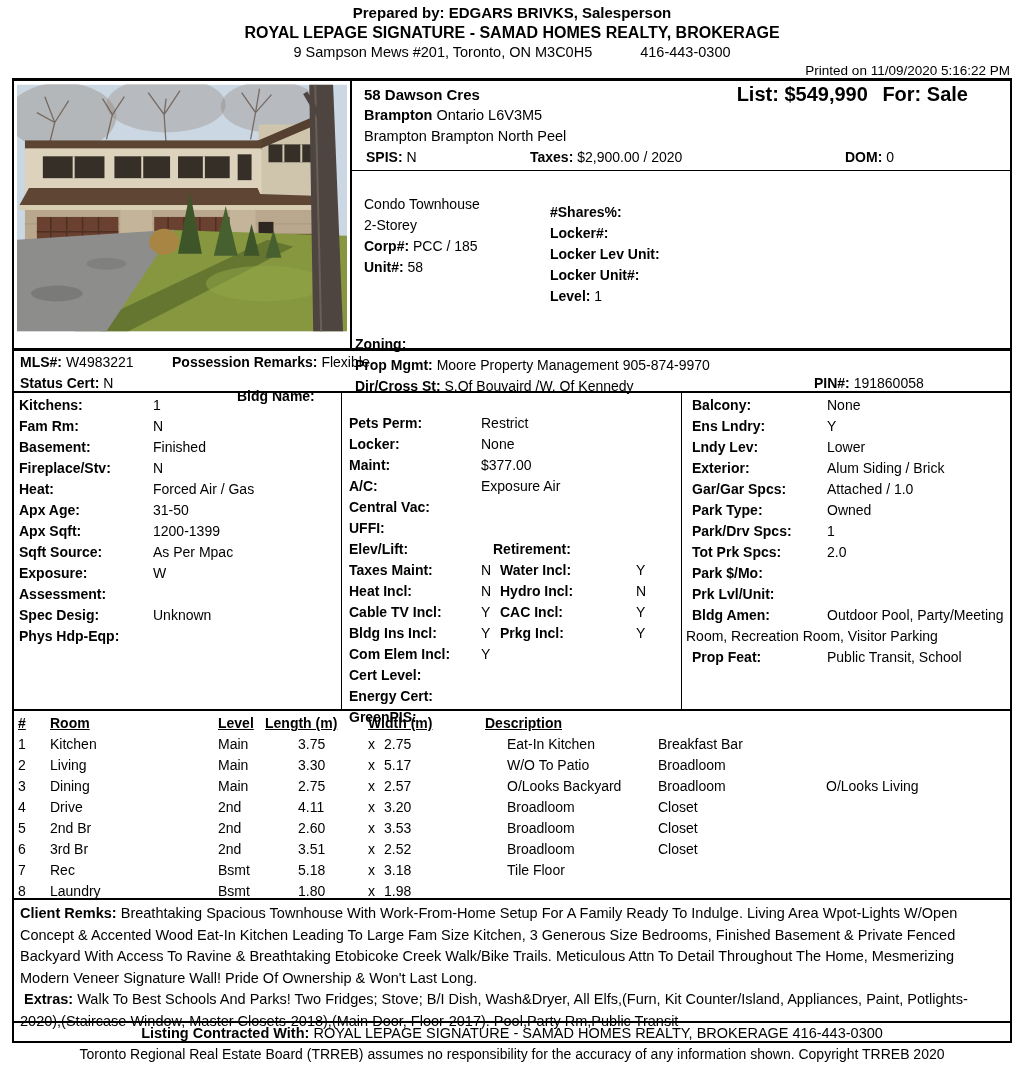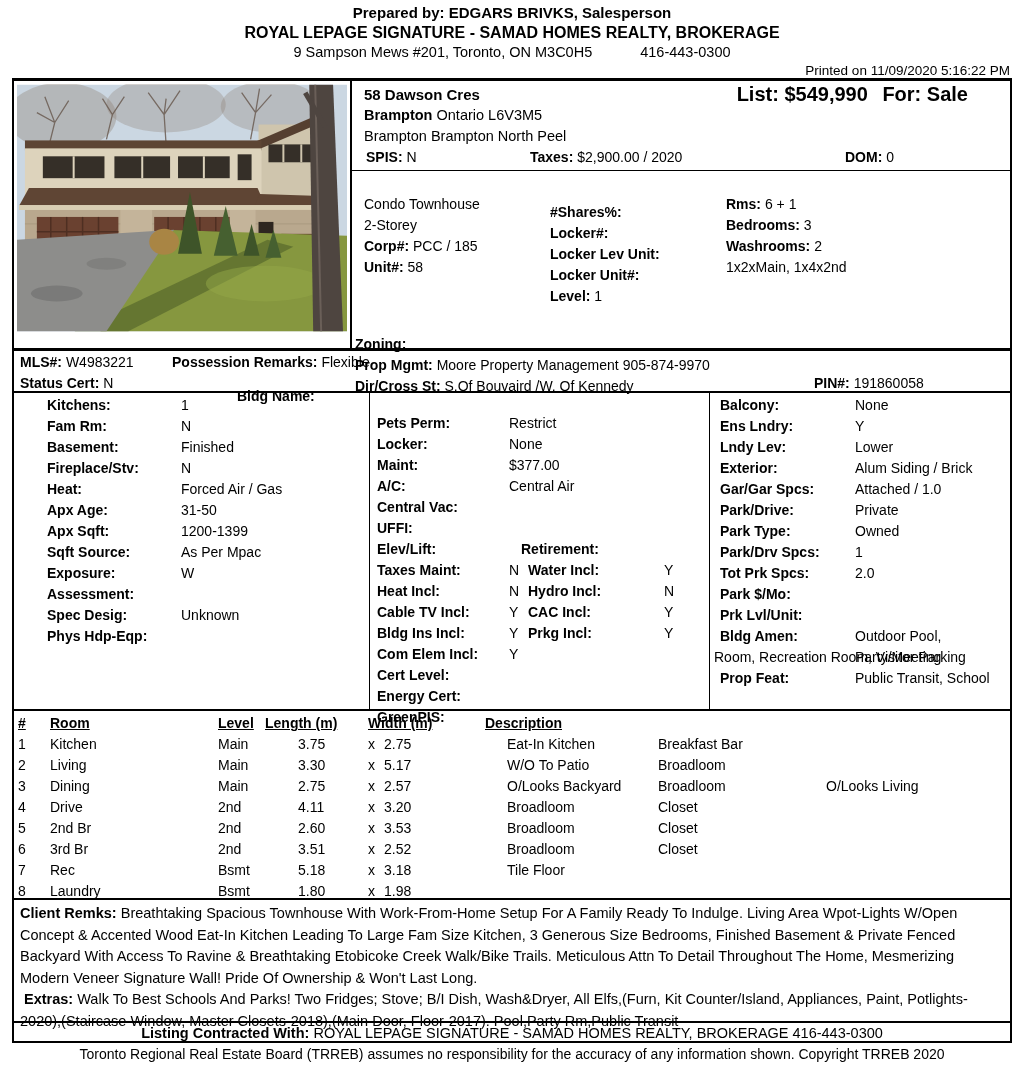--- a/index.html
+++ b/index.html
@@ -28,21 +28,21 @@
   .condo .cc1{width:198px;padding-left:12px;box-sizing:border-box;}
   .condo .cc2{width:176px;margin-top:8px;}
   .condo .cc3{flex:1;}
   .zoning{margin-top:11px;padding-left:3px;font-size:14px;line-height:21px;}
   b{font-weight:bold;}
   
   .mls{height:42px;border-bottom:2px solid #000;box-sizing:border-box;position:relative;font-size:14px;}
   .mls .r{position:relative;height:20px;line-height:20px;margin-top:1px;}
   
   .det{height:318px;display:flex;border-bottom:2px solid #000;box-sizing:border-box;font-size:14px;}
-  .dc1{width:327px;padding-top:2px;padding-left:28px;}
+  .dc1{width:327px;padding-top:2px;}
   .dc2{width:340px;border-left:1px solid #000;box-sizing:border-box;padding-top:20px;}
   .dc3{flex:1;border-left:1px solid #000;padding-top:2px;}
   .drow{display:flex;height:21px;line-height:21px;}
   .dc1 .lbl{width:134px;padding-left:5px;font-weight:bold;flex:none;}
   .dc2 .lbl{width:132px;padding-left:7px;font-weight:bold;flex:none;}
   .dc2 .v1{width:19px;flex:none;}
   .dc2 .lbl2{width:136px;font-weight:bold;flex:none;}
   .dc2 .ret{padding-left:12px;font-weight:bold;}
   .dc3 .lbl{width:135px;padding-left:10px;font-weight:bold;flex:none;}
   .amen-wrap{height:21px;line-height:21px;padding-left:4px;}
@@ -200,26 +200,20 @@
           <div><b>Corp#:</b> <span>PCC / 185</span></div>
           <div><b>Unit#:</b> <span>58</span></div>
         </div>
         <div class="col cc2">
           <div><b>#Shares%:</b></div>
           <div><b>Locker#:</b></div>
           <div><b>Locker Lev Unit:</b></div>
           <div><b>Locker Unit#:</b></div>
           <div><b>Level:</b> <span>1</span></div>
         </div>
-        <div class="col cc3">
-          <div><b>Rms:</b> <span>6 + 1</span></div>
-          <div><b>Bedrooms:</b> <span>3</span></div>
-          <div><b>Washrooms:</b> <span>2</span></div>
-          <div><span>1x2xMain, 1x4x2nd</span></div>
-        </div>
       </div>
 
       <div class="zoning">
         <div><b>Zoning:</b></div>
         <div><b>Prop Mgmt:</b> <span>Moore Property Management 905-874-9970</span></div>
         <div><b>Dir/Cross St:</b> <span>S.Of Bouvaird /W. Of Kennedy</span></div>
       </div>
     </div>
   </div>
 
@@ -295,21 +289,21 @@
       <div class="drow">
           <span class="lbl">Locker:</span>
           <span>None</span>
         </div>
       <div class="drow">
           <span class="lbl">Maint:</span>
           <span>$377.00</span>
         </div>
       <div class="drow">
           <span class="lbl">A/C:</span>
-          <span>Central Air</span>
+          <span>Exposure Air</span>
         </div>
       <div class="drow">
           <span class="lbl">Central Vac:</span>
           <span></span>
         </div>
       <div class="drow">
           <span class="lbl">UFFI:</span>
           <span></span>
         </div>
       <div class="drow">
@@ -371,24 +365,20 @@
           <span class="lbl">Lndy Lev:</span>
           <span>Lower</span>
         </div>
       <div class="drow">
           <span class="lbl">Exterior:</span>
           <span>Alum Siding / Brick</span>
         </div>
       <div class="drow">
           <span class="lbl">Gar/Gar Spcs:</span>
           <span>Attached / 1.0</span>
-        </div>
-      <div class="drow">
-          <span class="lbl">Park/Drive:</span>
-          <span>Private</span>
         </div>
       <div class="drow">
           <span class="lbl">Park Type:</span>
           <span>Owned</span>
         </div>
       <div class="drow">
           <span class="lbl">Park/Drv Spcs:</span>
           <span>1</span>
         </div>
       <div class="drow">

